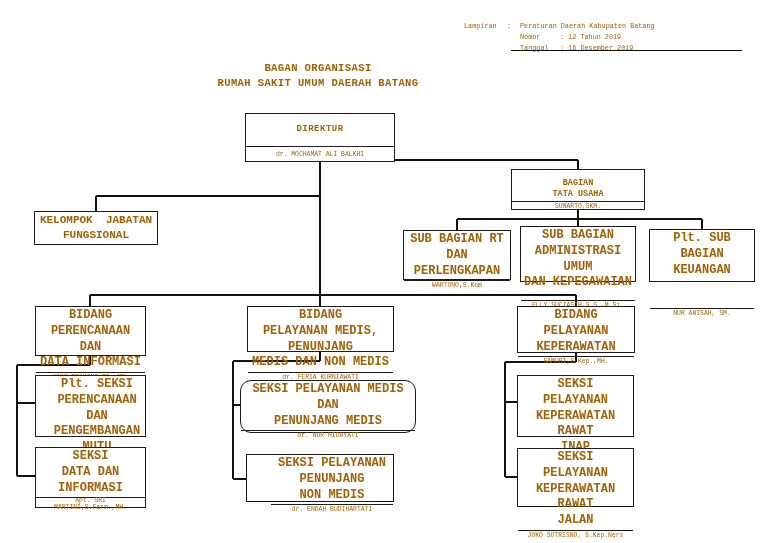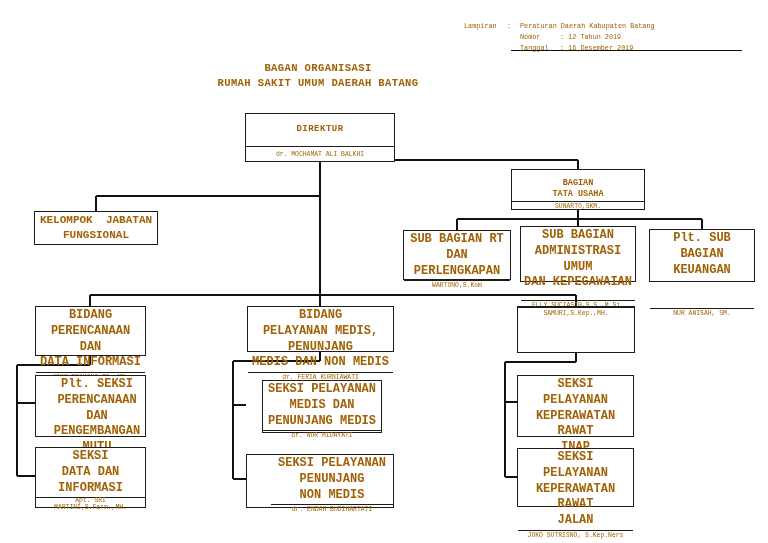--- a/index.html
+++ b/index.html
@@ -43,23 +43,23 @@
   .n-bidper{left:35px;top:306px;width:111px;height:50px;}
   .n-bidper .bn{height:13px;}
   .n-bidmed{left:247px;top:306px;width:147px;height:46px;}
   .n-bidmed .bn{height:14px;}
   .n-bidkep{left:517px;top:306px;width:118px;height:47px;}
   .n-bidkep .bn{height:12px;}
   .n-sekper{left:35px;top:375px;width:111px;height:62px;padding-left:13px;}
   .n-sekper .bn{height:12px;}
   .n-sekdata{left:35px;top:447px;width:111px;height:61px;}
   .n-sekdata .bn{height:12px;}
-  .n-sekmed{left:262px;top:380px;width:120px;height:53px;}
+  .n-sekmed{left:240px;top:380px;width:176px;height:53px;border-radius:11px;}
   .n-sekmed .bn{height:12px;}
-  .n-seknonmed{left:246px;top:454px;width:148px;height:54px;padding-left:24px;}
+  .n-seknonmed{left:246px;top:454px;width:148px;height:48px;padding-left:24px;}
   .n-seknonmed .bn{height:13px;}
   .n-sekinap{left:517px;top:375px;width:117px;height:62px;}
   .n-sekinap .bn{height:11px;font-size:6.2px;}
   .n-sekjalan{left:517px;top:448px;width:117px;height:59px;}
   .n-sekjalan .bn{height:12px;}
 </style>
 </head>
 <body>
 
 <div class="page">
@@ -169,20 +169,22 @@
   </div>
 
   <div class="node n-bidmed">
     <div class="bt">BIDANG
 PELAYANAN MEDIS, PENUNJANG
 MEDIS DAN NON MEDIS</div>
     <div class="bn">dr. FERIA KURNIAWATI</div>
   </div>
 
   <div class="node n-bidkep">
+    <div class="bt">BIDANG PELAYANAN
+KEPERAWATAN</div>
     <div class="bn">SAMURI,S.Kep.,MH.</div>
   </div>
 
   <div class="node n-sekper">
     <div class="bt">Plt. SEKSI
 PERENCANAAN DAN
 PENGEMBANGAN MUTU</div>
     <div class="bn">WIBOWO, ST.</div>
   </div>
 

